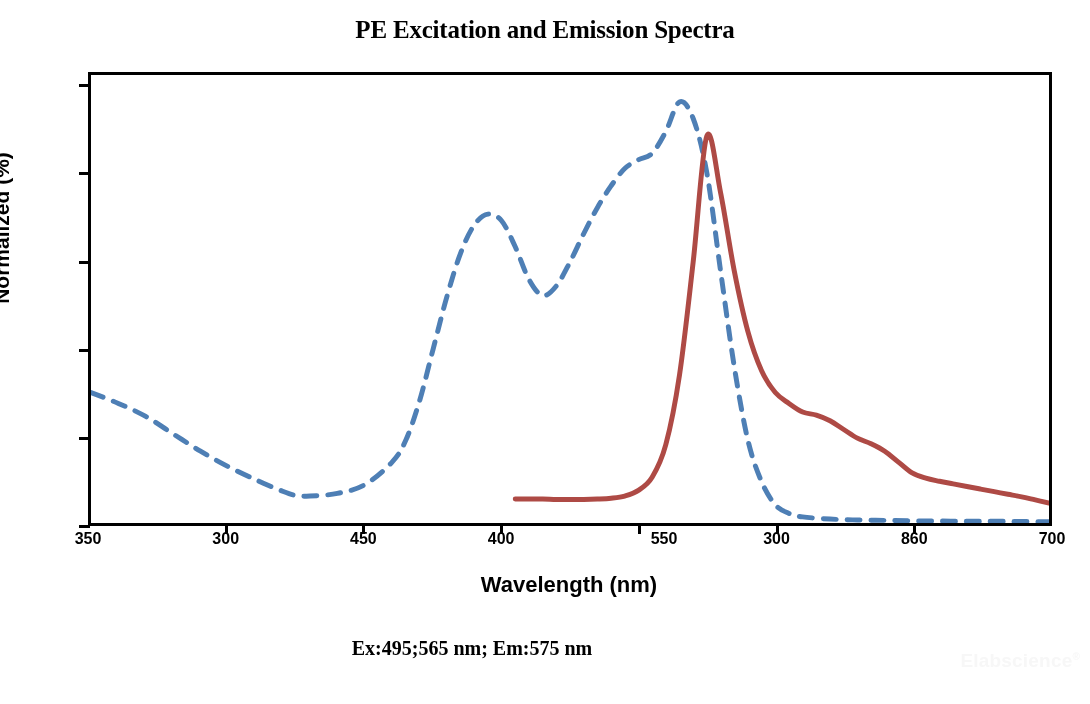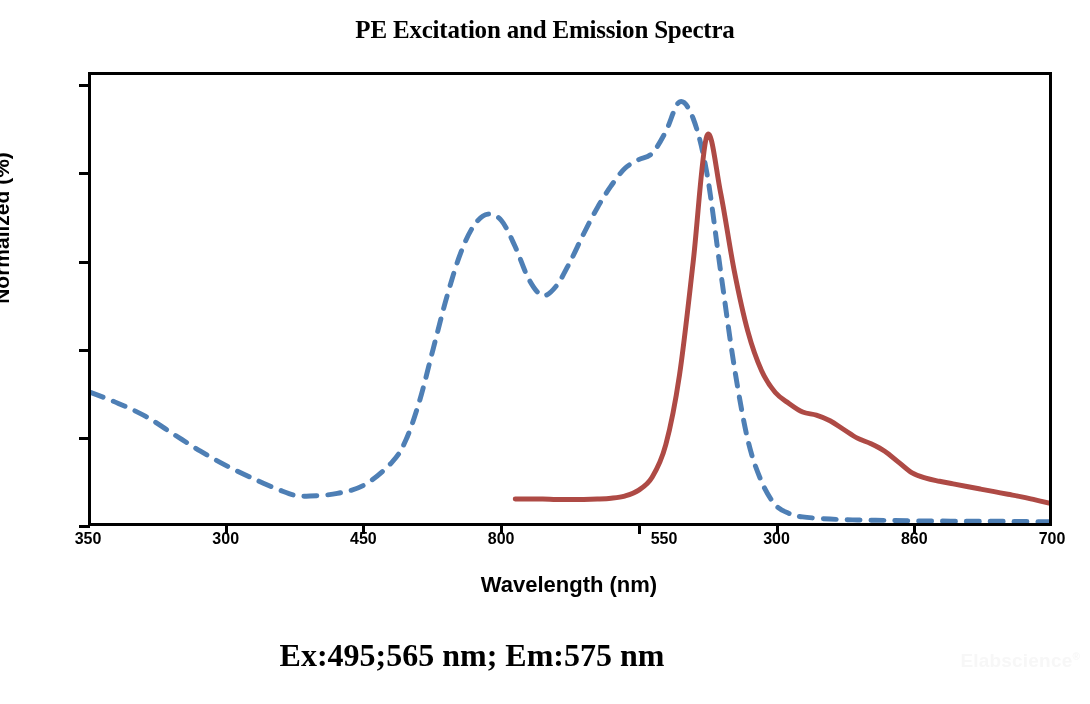--- a/index.html
+++ b/index.html
@@ -106,21 +106,21 @@
     top: 523px;
   }
 
   #caption {
     position: absolute;
     left: 0;
     top: 637px;
     width: 944px;
     text-align: center;
     font-family: "Liberation Serif", serif;
-    font-size: 32px;
+    font-size: 20px;
     font-weight: bold;
     color: #000000;
   }
 
   #watermark {
     position: absolute;
     right: 10px;
     top: 650px;
     font-family: "Liberation Sans", sans-serif;
     font-size: 19px;
@@ -154,21 +154,21 @@
       <div class="y-tick-mark" style="left: 79px; top: 260.534px;"></div>
       <div class="y-tick-mark" style="left: 79px; top: 172.379px;"></div>
       <div class="y-tick-mark" style="left: 79px; top: 84.2233px;"></div>
     </div>
   <div id="x-ticks">
       <div class="x-tick-label" style="left: 43px;">350</div>
       <div class="x-tick-label" style="left: 180.714px;">300</div>
       <div class="x-tick-mark" style="left: 224.714px;"></div>
       <div class="x-tick-label" style="left: 318.429px;">450</div>
       <div class="x-tick-mark" style="left: 362.429px;"></div>
-      <div class="x-tick-label" style="left: 456.143px;">800</div>
+      <div class="x-tick-label" style="left: 456.143px;">400</div>
       <div class="x-tick-mark" style="left: 500.143px;"></div>
       <div class="x-tick-label" style="left: 619px;">550</div>
       <div class="x-tick-mark" style="left: 637.857px;"></div>
       <div class="x-tick-label" style="left: 731.571px;">300</div>
       <div class="x-tick-mark" style="left: 775.571px;"></div>
       <div class="x-tick-label" style="left: 869.286px;">860</div>
       <div class="x-tick-mark" style="left: 913.286px;"></div>
       <div class="x-tick-label" style="left: 1007px;">700</div>
     </div>
 

